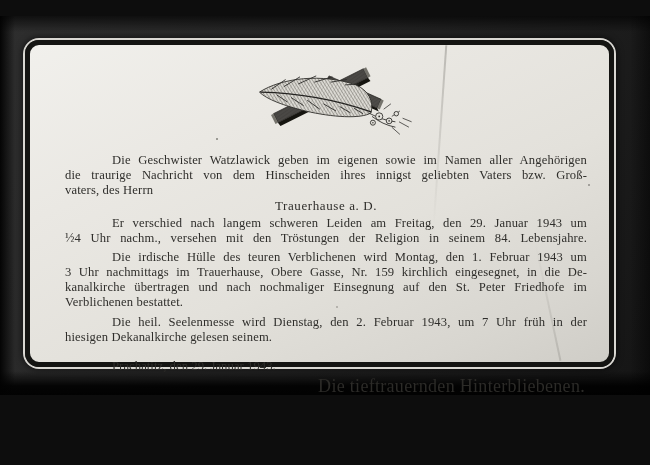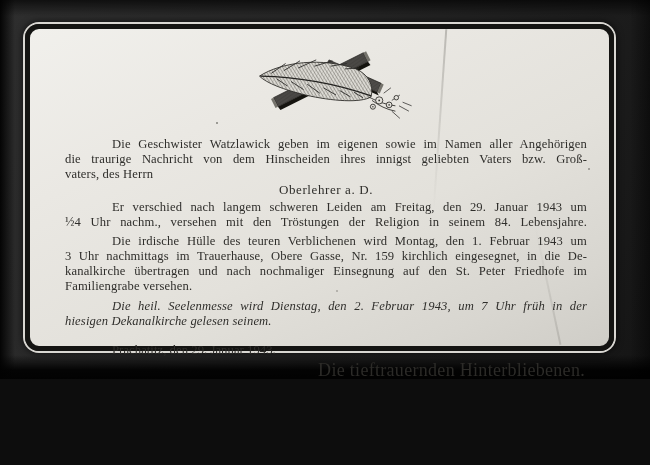--- a/index.html
+++ b/index.html
@@ -5,20 +5,21 @@
   html,body{margin:0;padding:0;background:#0d0d0d;}
   .photo{
     position:relative;width:650px;height:379px;overflow:hidden;
     font-family:"Liberation Serif","DejaVu Serif",serif;
     background:
       linear-gradient(90deg, rgba(2,2,2,.95) 0px, rgba(2,2,2,0) 15px),
       linear-gradient(0deg, rgba(0,0,0,.95) 0px, rgba(0,0,0,.9) 9px, rgba(0,0,0,0) 24px),
       linear-gradient(180deg, rgba(0,0,0,.65) 0px, rgba(0,0,0,0) 16px),
       linear-gradient(270deg, rgba(5,5,5,.6) 0px, rgba(5,5,5,0) 20px),
       linear-gradient(115deg,#2e2e2e 0%,#262626 40%,#1c1c1c 75%,#151515 100%);
+    margin-top: 16px;
   }
   .frame{
     position:absolute;left:25px;top:24px;right:36px;bottom:28px;
     border:5px solid #141412;border-radius:14px;
     box-shadow:0 0 0 2px #d9d7d2, 0 0 6px 3px rgba(0,0,0,.55);
     background:linear-gradient(155deg,#f1f0ec 0%,#eae8e3 30%,#e3e1db 60%,#d8d6d0 85%,#cfcdc7 100%);
   }
   .crease{position:absolute;top:0;right:168px;width:2px;height:180px;
     background:linear-gradient(180deg,rgba(110,108,102,.38),rgba(110,108,102,0));
     transform:rotate(4deg);}
@@ -33,21 +34,21 @@
   .para{font-size:12.6px;line-height:15px;letter-spacing:.15px;color:#2f2e2b;}
   .line{height:15px;overflow:hidden;text-align:justify;text-align-last:justify;}
   .line.last{text-align:left;text-align-last:left;}
   .line.indent{padding-left:47px;}
   .p-intro{margin-top:6px;}
   .name{margin-top:5px;text-align:center;font-size:28px;line-height:32px;
     letter-spacing:1px;color:#3a3934;font-weight:400;}
   .role{text-align:center;font-size:13px;line-height:13px;margin-top:1px;letter-spacing:.6px;}
   .p-death{margin-top:4px;}
   .p-burial{margin-top:4px;}
-  .p-mass{margin-top:5px;font-style:italic;}
+  .p-mass{margin-top:5px;}
   .dateline{margin-top:14px;padding-left:47px;font-size:12.8px;line-height:15px;}
   .signature{margin-top:2px;text-align:right;font-size:18px;line-height:20px;
     letter-spacing:.3px;padding-right:2px;color:#2c2b28;}
   .printer{margin-top:6px;margin-left:-18px;font-size:12px;line-height:10px;
     color:#3c3b37;letter-spacing:.3px;font-family:"DejaVu Serif",serif;font-weight:bold;}
 </style>
 </head>
 <body>
 
 <div class="photo">
@@ -117,32 +118,32 @@
           <circle cx="151" cy="73" r="0.8" fill="#33322f"></circle>
         </g>
       </svg>
 
       <div class="para p-intro">
         <div class="line indent">Die Geschwister Watzlawick geben im eigenen sowie im Namen aller Angehörigen</div>
         <div class="line">die traurige Nachricht von dem Hinscheiden ihres innigst geliebten Vaters bzw. Groß-</div>
         <div class="line last">vaters, des Herrn</div>
       </div>
 
-      <div class="role">Oberlehrer a. D.</div>
+      <div class="role">Trauerhause a. D.</div>
 
       <div class="para p-death">
         <div class="line indent">Er verschied nach langem schweren Leiden am Freitag, den 29. Januar 1943 um</div>
         <div class="line">½4 Uhr nachm., versehen mit den Tröstungen der Religion in seinem 84. Lebensjahre.</div>
       </div>
 
       <div class="para p-burial">
         <div class="line indent">Die irdische Hülle des teuren Verblichenen wird Montag, den 1. Februar 1943 um</div>
         <div class="line">3 Uhr nachmittags im Trauerhause, Obere Gasse, Nr. 159 kirchlich eingesegnet, in die De-</div>
         <div class="line">kanalkirche übertragen und nach nochmaliger Einsegnung auf den St. Peter Friedhofe im</div>
-        <div class="line last">Familiengrabe versehen.</div>
+        <div class="line last">Verblichenen bestattet.</div>
       </div>
 
       <div class="para p-mass">
         <div class="line indent">Die heil. Seelenmesse wird Dienstag, den 2. Februar 1943, um 7 Uhr früh in der</div>
         <div class="line last">hiesigen Dekanalkirche gelesen seinem.</div>
       </div>
 
       <div class="dateline">Prachatitz, den 29. Januar 1943.</div>
       <div class="signature">Die tieftrauernden Hinterbliebenen.</div>
       <div class="printer">Druck Leop. Scheba, Prachatitz.</div>

